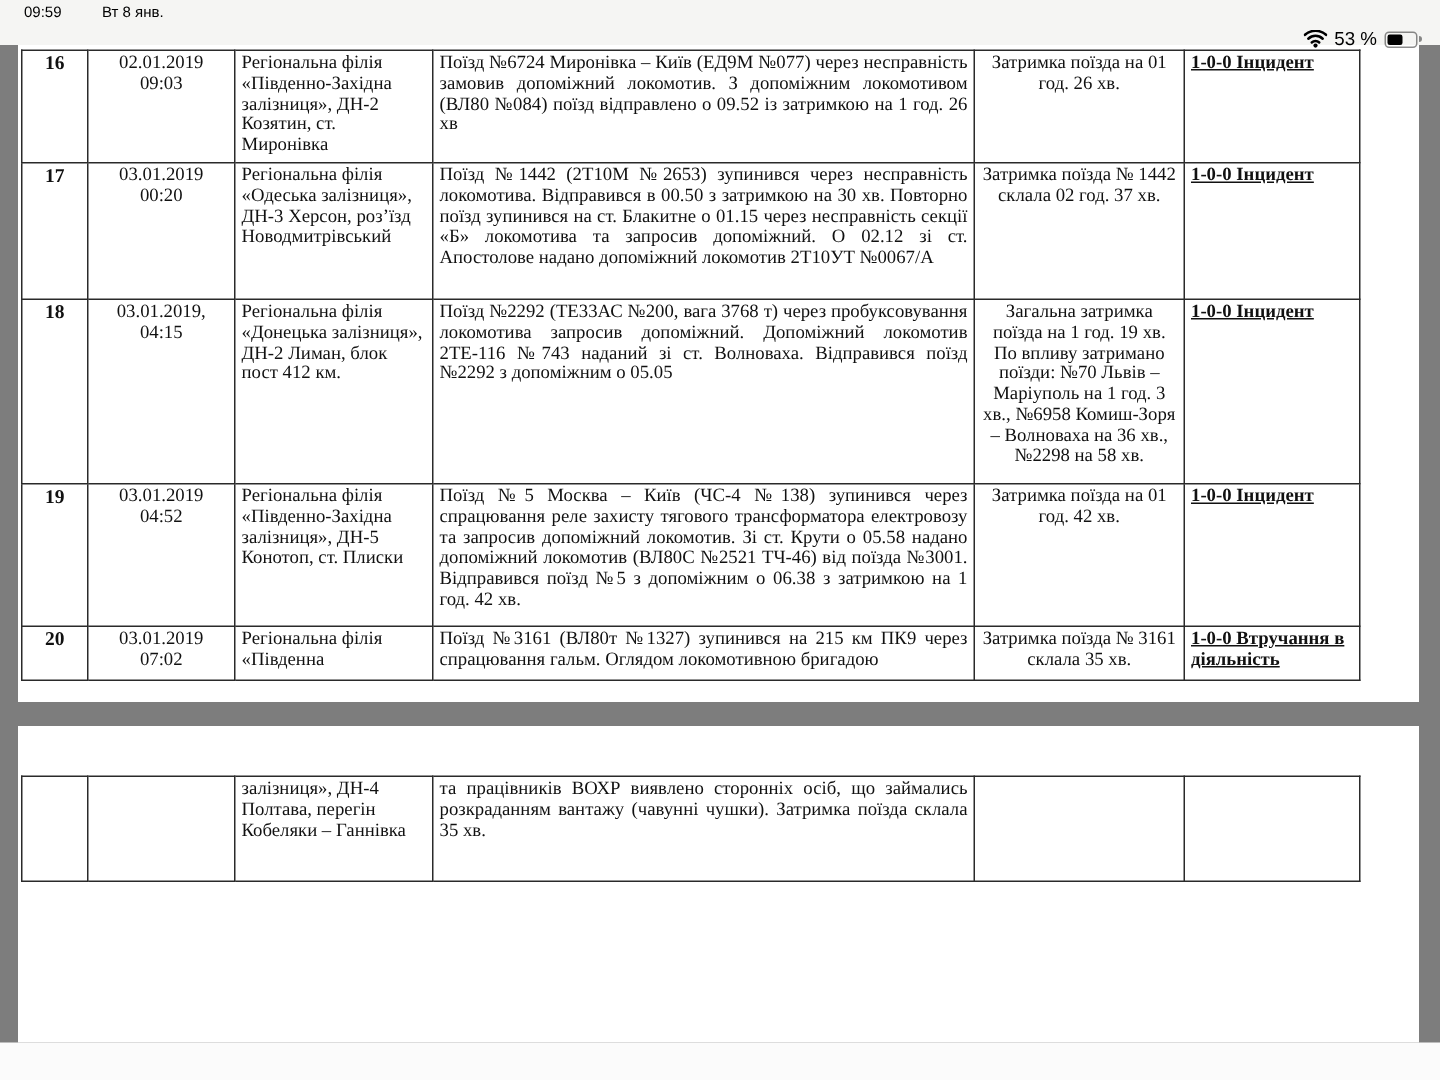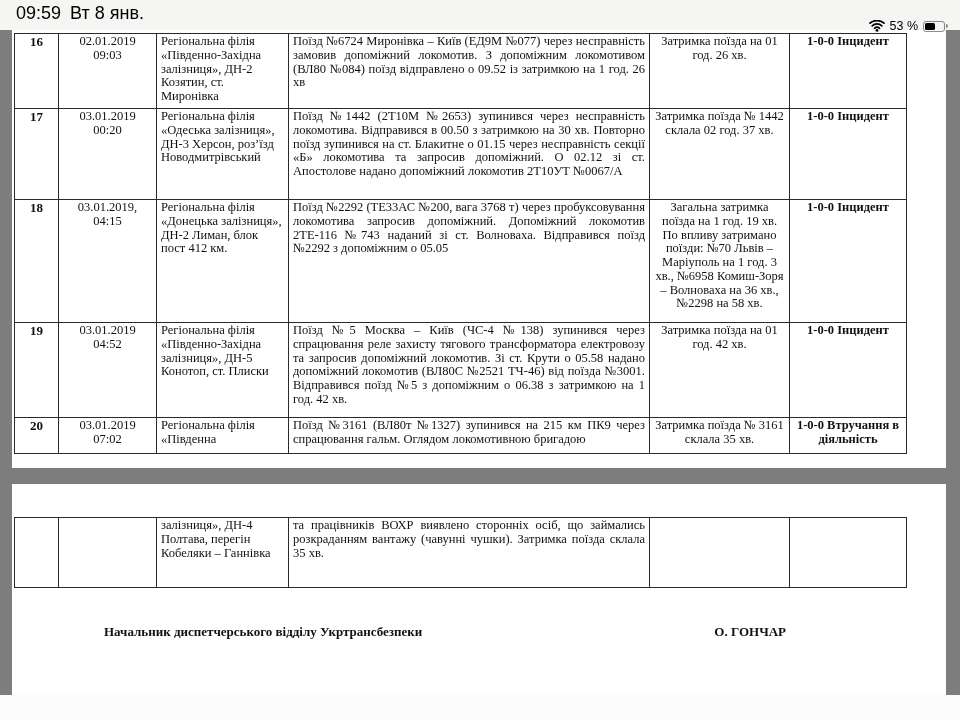--- a/index.html
+++ b/index.html
@@ -1,41 +1,41 @@
 <!DOCTYPE html>
 <html><head>
 <meta charset="utf-8">
 <style>
   * { margin:0; padding:0; box-sizing:border-box; }
   html,body { width:960px; height:720px; }
   .screen { position:relative; width:960px; height:720px; background:#7d7d7d; overflow:hidden; font-family:"Liberation Sans",sans-serif; }
 
   
   .status-bar { position:absolute; top:0; left:0; width:960px; height:30px; background:#f5f5f3; z-index:5; }
-  .sb-left { position:absolute; left:16px; top:3px; font-size:18px; color:#000; display:flex; gap:9px; }
+  .sb-left { position:absolute; left:16px; top:3px; font-size:10px; color:#000; display:flex; gap:27px; }
   .sb-url { position:absolute; top:13px; left:0; right:0; text-align:center; font-size:12.5px; color:#1c1c1c; }
   .sb-right { position:absolute; right:12px; top:3px; display:flex; align-items:center; gap:5px; font-size:12.5px; color:#000;margin-top:16px; }
   .battery { width:22px; height:11px; border:1px solid rgba(0,0,0,.45); border-radius:3px; padding:1px; display:inline-block; }
   .battery-level { display:block; height:100%; background:#000; border-radius:1.5px; }
   .battery-tip { width:2px; height:4px; background:rgba(0,0,0,.45); border-radius:0 2px 2px 0; margin-left:-4px; }
 
   
   .page { position:absolute; left:12px; width:934px; background:#fff; }
   .page1 { top:30px; height:438px; }
   .page2 { top:484px; height:211px; }
 
   table.doc { border-collapse:collapse; table-layout:fixed; width:892px; margin:3px 0 0 2px;
               font-family:"Liberation Serif",serif; font-size:12.5px; color:#111; }
   table.doc td { border:1px solid #2a2a2a; padding:1px 4px; vertical-align:top; line-height:1.1; overflow:hidden; }
   td.c-num { text-align:center; vertical-align:middle; font-weight:bold; font-size:13px; }
   td.c-dt  { text-align:center; white-space:pre-line; }
   td.c-loc { }
   td.c-desc{ text-align:justify; }
   td.c-delay{ text-align:center; vertical-align:middle; }
-  td.c-cls { text-align:center; font-weight:bold; }
+  td.c-cls { text-align:left; font-weight:bold; text-decoration:underline; }
   tr.r0 td { height:75px; }
   tr.r1 td { height:91px; }
   tr.r2 td { height:123px; }
   tr.r3 td { height:95px; }
   tr.r4 td { height:36px; }
   tr.cont td { height:70px; }
 
   .signature { position:absolute; top:140px; left:0; width:934px; display:flex; justify-content:space-between;
                padding:0 160px 0 92px; font-family:"Liberation Serif",serif; font-weight:bold; font-size:13px; color:#111; }
 
@@ -144,23 +144,19 @@
             <tr class="cont">
           <td class="c-num"></td>
           <td class="c-dt"></td>
           <td class="c-loc">залізниця», ДН-4 Полтава, перегін Кобеляки – Ганнівка</td>
           <td class="c-desc">та працівників ВОХР виявлено сторонніх осіб, що займались розкраданням вантажу (чавунні чушки). Затримка поїзда склала 35 хв.</td>
           <td class="c-delay"></td>
           <td class="c-cls"></td>
         </tr>
       </tbody>
         </table>
-      <div class="signature">
-        <span>Начальник диспетчерського відділу Укртрансбезпеки</span>
-        <span>О. ГОНЧАР</span>
-      </div>
     </div>
 
   </div>
 
   <div class="bottom-bar"></div>
 
 </div>
 
 </body></html>

